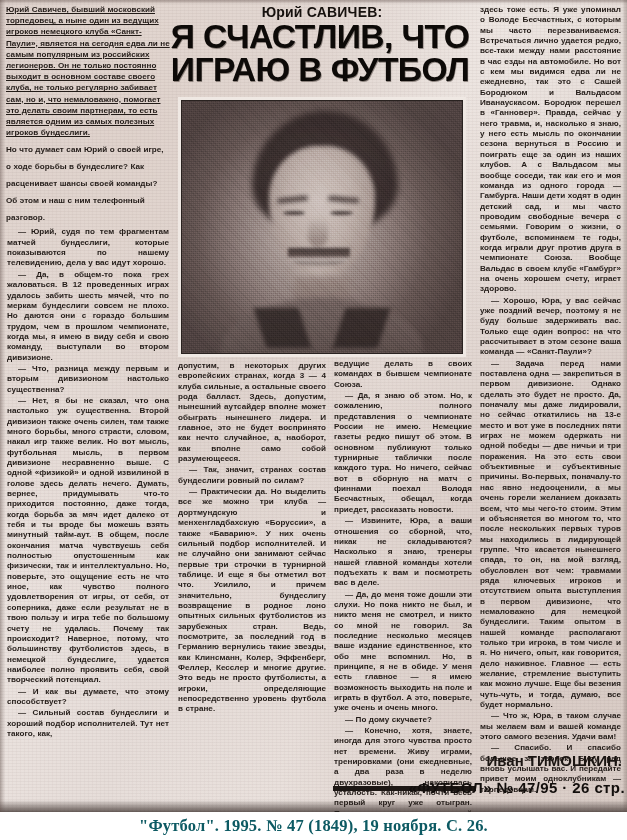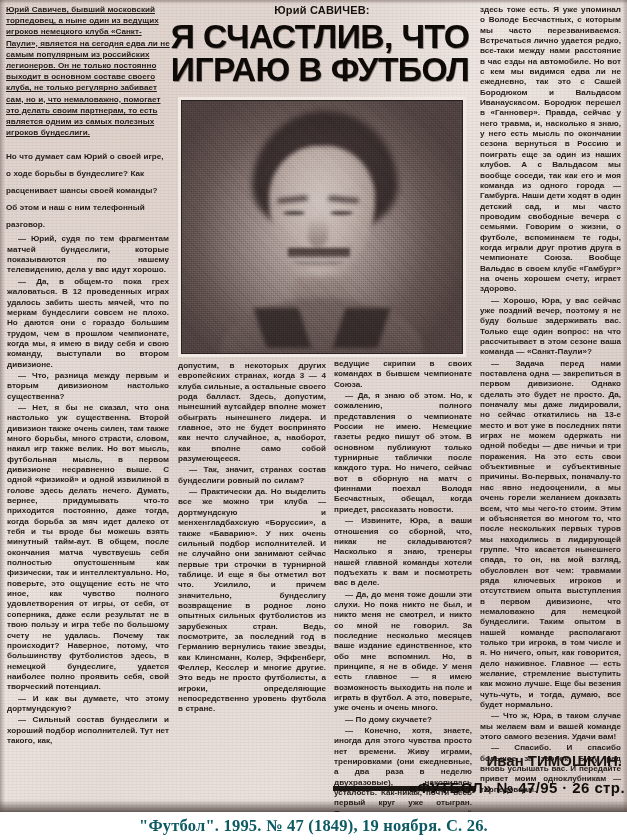--- a/index.html
+++ b/index.html
@@ -71,36 +71,36 @@
   #col4 { left: 479px; top: 4px;   width: 143px; }
 
   
   .lead {
     text-decoration: underline;
     text-decoration-thickness: 0.6px;
     text-underline-offset: 1.4px;
     line-height: 11.2px;
     text-align: left;
     display: block;
-    margin-bottom: 10px;
+    margin-bottom: 3px;
   }
   .lead2 {
     text-align: left;
     line-height: 17px;
     display: block;
   }
 
   
   .kicker {
     position: absolute;
     left: 178px;
     top: 4px;
     width: 288px;
     text-align: center;
-    font-size: 11px;
+    font-size: 14px;
     font-weight: bold;
     color: #16110e;
     letter-spacing: 0.2px;
     font-family: "Liberation Sans", sans-serif;
   }
   .headline {
     position: absolute;
     left: 160px;
     top: 20px;
     width: 320px;
@@ -325,21 +325,21 @@
   <div class="scan">
     <div class="scan-inner">
 
       <div class="col" id="col1">
         <span class="lead">Юрий Савичев, бывший московский торпедовец, а ныне один из ведущих игроков немецкого клуба «Санкт-Паули», является на сегодня едва ли не самым популярным из российских легионеров. Он не только постоянно выходит в основном составе своего клуба, не только регулярно забивает сам, но и, что немаловажно, помогает это делать своим партнерам, то есть является одним из самых полезных игроков бундеслиги.</span>
         <span class="lead2">Но что думает сам Юрий о своей игре, о ходе борьбы в бундеслиге? Как расценивает шансы своей команды? Об этом и наш с ним телефонный разговор.</span>
         <p>— Юрий, судя по тем фрагментам матчей бундеслиги, которые показываются по нашему телевидению, дела у вас идут хорошо.</p>
         <p>— Да, в общем-то пока грех жаловаться. В 12 проведенных играх удалось забить шесть мячей, что по меркам бундеслиги совсем не плохо. Но даются они с гораздо большим трудом, чем в прошлом чемпионате, когда мы, я имею в виду себя и свою команду, выступали во втором дивизионе.</p>
         <p>— Что, разница между первым и вторым дивизионом настолько существенна?</p>
         <p>— Нет, я бы не сказал, что она настолько уж существенна. Второй дивизион также очень силен, там также много борьбы, много страсти, словом, накал игр также велик. Но вот мысль, футбольная мысль, в первом дивизионе несравненно выше. С одной «физикой» и одной извилиной в голове здесь делать нечего. Думать, вернее, придумывать что-то приходится постоянно, даже тогда, когда борьба за мяч идет далеко от тебя и ты вроде бы можешь взять минутный тайм-аут. В общем, после окончания матча чувствуешь себя полностью опустошенным как физически, так и интеллектуально. Но, поверьте, это ощущение есть не что иное, как чувство полного удовлетворения от игры, от себя, от соперника, даже если результат не в твою пользу и игра тебе по большому счету не удалась. Почему так происходит? Наверное, потому, что большинству футболистов здесь, в немецкой бундеслиге, удается наиболее полно проявить себя, свой творческий потенциал.</p>
-        <p>— И как вы думаете, что этому дортмундскую?</p>
+        <p>— И как вы думаете, что этому способствует?</p>
         <p>— Сильный состав бундеслиги и хороший подбор исполнителей. Тут нет такого, как,</p>
       </div>
 
       <div class="kicker">Юрий САВИЧЕВ:</div>
       <div class="headline">
         <span class="l1">Я СЧАСТЛИВ, ЧТО</span>
         <span class="l2">ИГРАЮ В ФУТБОЛ</span>
       </div>
 
       <div class="photo-wrap">
@@ -363,21 +363,21 @@
         </div>
       </div>
 
       <div class="col" id="col2">
         <p class="noind">допустим, в некоторых других европейских странах, когда 3 — 4 клуба сильные, а остальные своего рода балласт. Здесь, допустим, нынешний аутсайдер вполне может обыграть нынешнего лидера. И главное, это не будет воспринято как нечто случайное, а, наоборот, как вполне само собой разумеющееся.</p>
         <p>— Так, значит, странах состав бундеслиги ровный по силам?</p>
         <p>— Практически да. Но выделить все же можно три клуба — дортмундскую и менхенгладбахскую «Боруссии», а также «Баварию». У них очень сильный подбор исполнителей. И не случайно они занимают сейчас первые три строчки в турнирной таблице. И еще я бы отметил вот что. Усилило, и причем значительно, бундеслигу возвращение в родное лоно опытных сильных футболистов из зарубежных стран. Ведь, посмотрите, за последний год в Германию вернулись такие звезды, как Клинсманн, Колер, Эффенберг, Феллер, Кесслер и многие другие. Это ведь не просто футболисты, а игроки, определяющие непосредственно уровень футбола в стране.</p>
       </div>
 
       <div class="col" id="col3">
-        <p class="noind">ведущие скрипки в своих командах в бывшем чемпионате Союза.</p>
+        <p class="noind">ведущие делать в своих командах в бывшем чемпионате Союза.</p>
         <p>— Да, я знаю об этом. Но, к сожалению, полного представления о чемпионате России не имею. Немецкие газеты редко пишут об этом. В основном публикуют только турнирные таблички после каждого тура. Но ничего, сейчас вот в сборную на матч с финнами поехал Володя Бесчастных, обещал, когда приедет, рассказать новости.</p>
         <p>— Извините, Юра, а ваши отношения со сборной, что, никак не складываются? Насколько я знаю, тренеры нашей главной команды хотели подъехать к вам и посмотреть вас в деле.</p>
         <p>— Да, до меня тоже дошли эти слухи. Но пока никто не был, и никто меня не смотрел, и никто со мной не говорил. За последние несколько месяцев ваше издание единственное, кто обо мне вспомнил. Но, в принципе, я не в обиде. У меня есть главное — я имею возможность выходить на поле и играть в футбол. А это, поверьте, уже очень и очень много.</p>
         <p>— По дому скучаете?</p>
         <p>— Конечно, хотя, знаете, иногда для этого чувства просто нет времени. Живу играми, тренировками (они ежедневные, а два раза в неделю двухразовые), накопилась усталость. Как-никак, почти весь первый круг уже отыгран. Помните, как в песне — «первый тайм мы уже отыграли». Кстати, отдушина</p>
       </div>
 
       <div class="col" id="col4">
         <p class="noind">здесь тоже есть. Я уже упоминал о Володе Бесчастных, с которым мы часто перезваниваемся. Встречаться лично удается редко, все-таки между нами расстояние в час езды на автомобиле. Но вот с кем мы видимся едва ли не ежедневно, так это с Сашей Бородюком и Вальдасом Иванаускасом. Бородюк перешел в «Ганновер». Правда, сейчас у него травма, и, насколько я знаю, у него есть мысль по окончании сезона вернуться в Россию и поиграть еще за один из наших клубов. А с Вальдасом мы вообще соседи, так как его и моя команда из одного города — Гамбурга. Наши дети ходят в один детский сад, и мы часто проводим свободные вечера с семьями. Говорим о жизни, о футболе, вспоминаем те годы, когда играли друг против друга в чемпионате Союза. Вообще Вальдас в своем клубе «Гамбург» на очень хорошем счету, играет здорово.</p>
         <p>— Хорошо, Юра, у вас сейчас уже поздний вечер, поэтому я не буду больше задерживать вас. Только еще один вопрос: на что рассчитывает в этом сезоне ваша команда — «Санкт-Паули»?</p>

